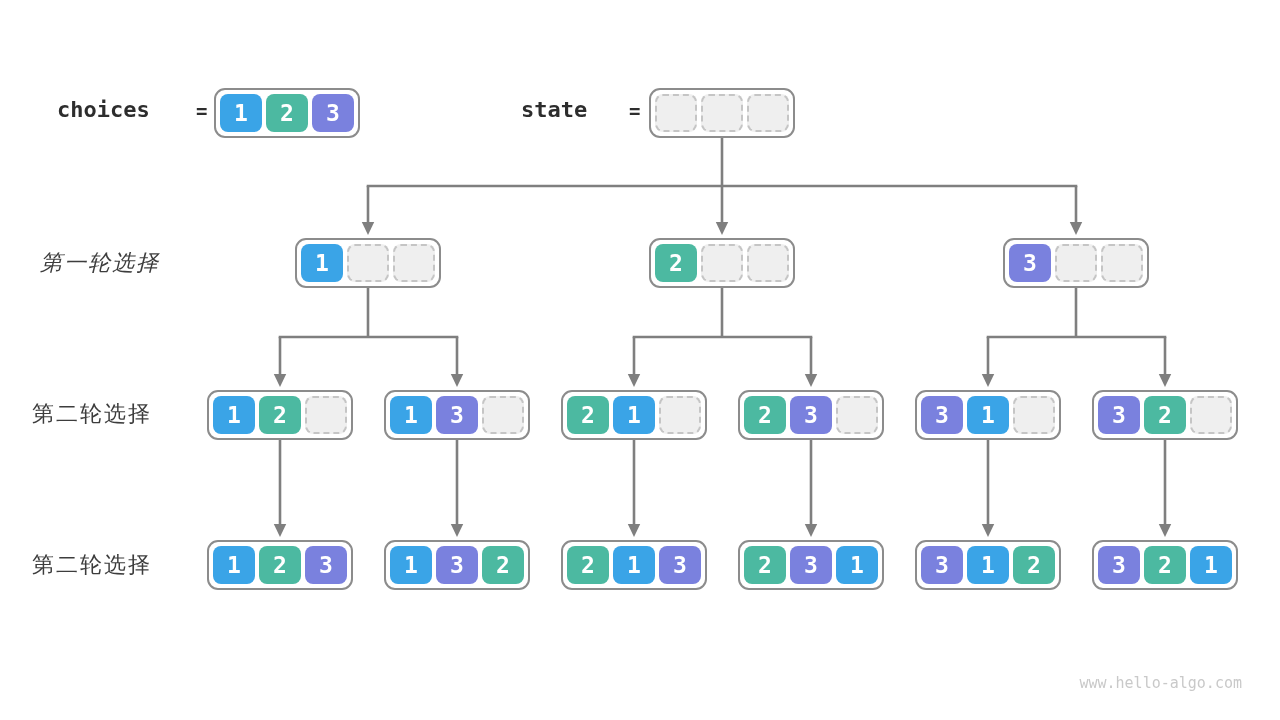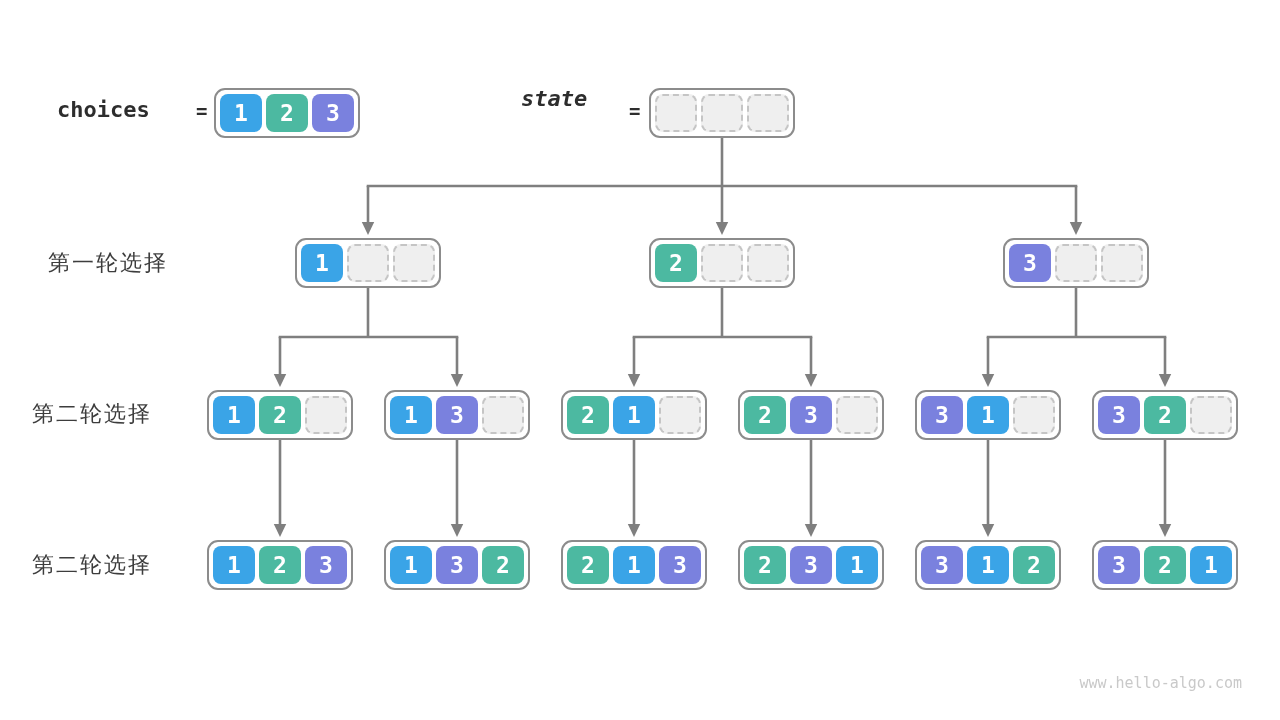--- a/index.html
+++ b/index.html
@@ -129,24 +129,24 @@
       <polygon points="811,537 804.8,524 817.2,524" fill="#7f7f7f"></polygon>
       <line x1="988" y1="440" x2="988" y2="525" stroke="#7f7f7f" stroke-width="2.6"></line>
       <polygon points="988,537 981.8,524 994.2,524" fill="#7f7f7f"></polygon>
       <line x1="1165" y1="440" x2="1165" y2="525" stroke="#7f7f7f" stroke-width="2.6"></line>
       <polygon points="1165,537 1158.8,524 1171.2,524" fill="#7f7f7f"></polygon>
     </svg>
 
   <div class="code-label" style="left:57px; top:97px;">choices</div>
   <div class="equals" style="left:196px; top:100px;">=</div>
 
-  <div class="code-label" style="left:521px; top:86px;font-style:italic;">state</div>
+  <div class="code-label" style="left:521px; top:97px;">state</div>
   <div class="equals" style="left:629px; top:100px;">=</div>
 
-  <div class="row-label" style="left:48px; top:263px;">第一轮选择</div>
+  <div class="row-label" style="left:40px; top:263px;font-style:italic;">第一轮选择</div>
   <div class="row-label" style="left:32px; top:414px;">第二轮选择</div>
   <div class="row-label" style="left:32px; top:565px;">第二轮选择</div>
 
   <div id="boxes">
       <div class="state-box" style="left: 214px; top: 88px;">
         <div class="cell" style="background: rgb(58, 164, 231);">1</div>
         <div class="cell" style="background: rgb(76, 185, 161);">2</div>
         <div class="cell" style="background: rgb(122, 129, 222);">3</div>
       </div>
       <div class="state-box" style="left: 649px; top: 88px;">

